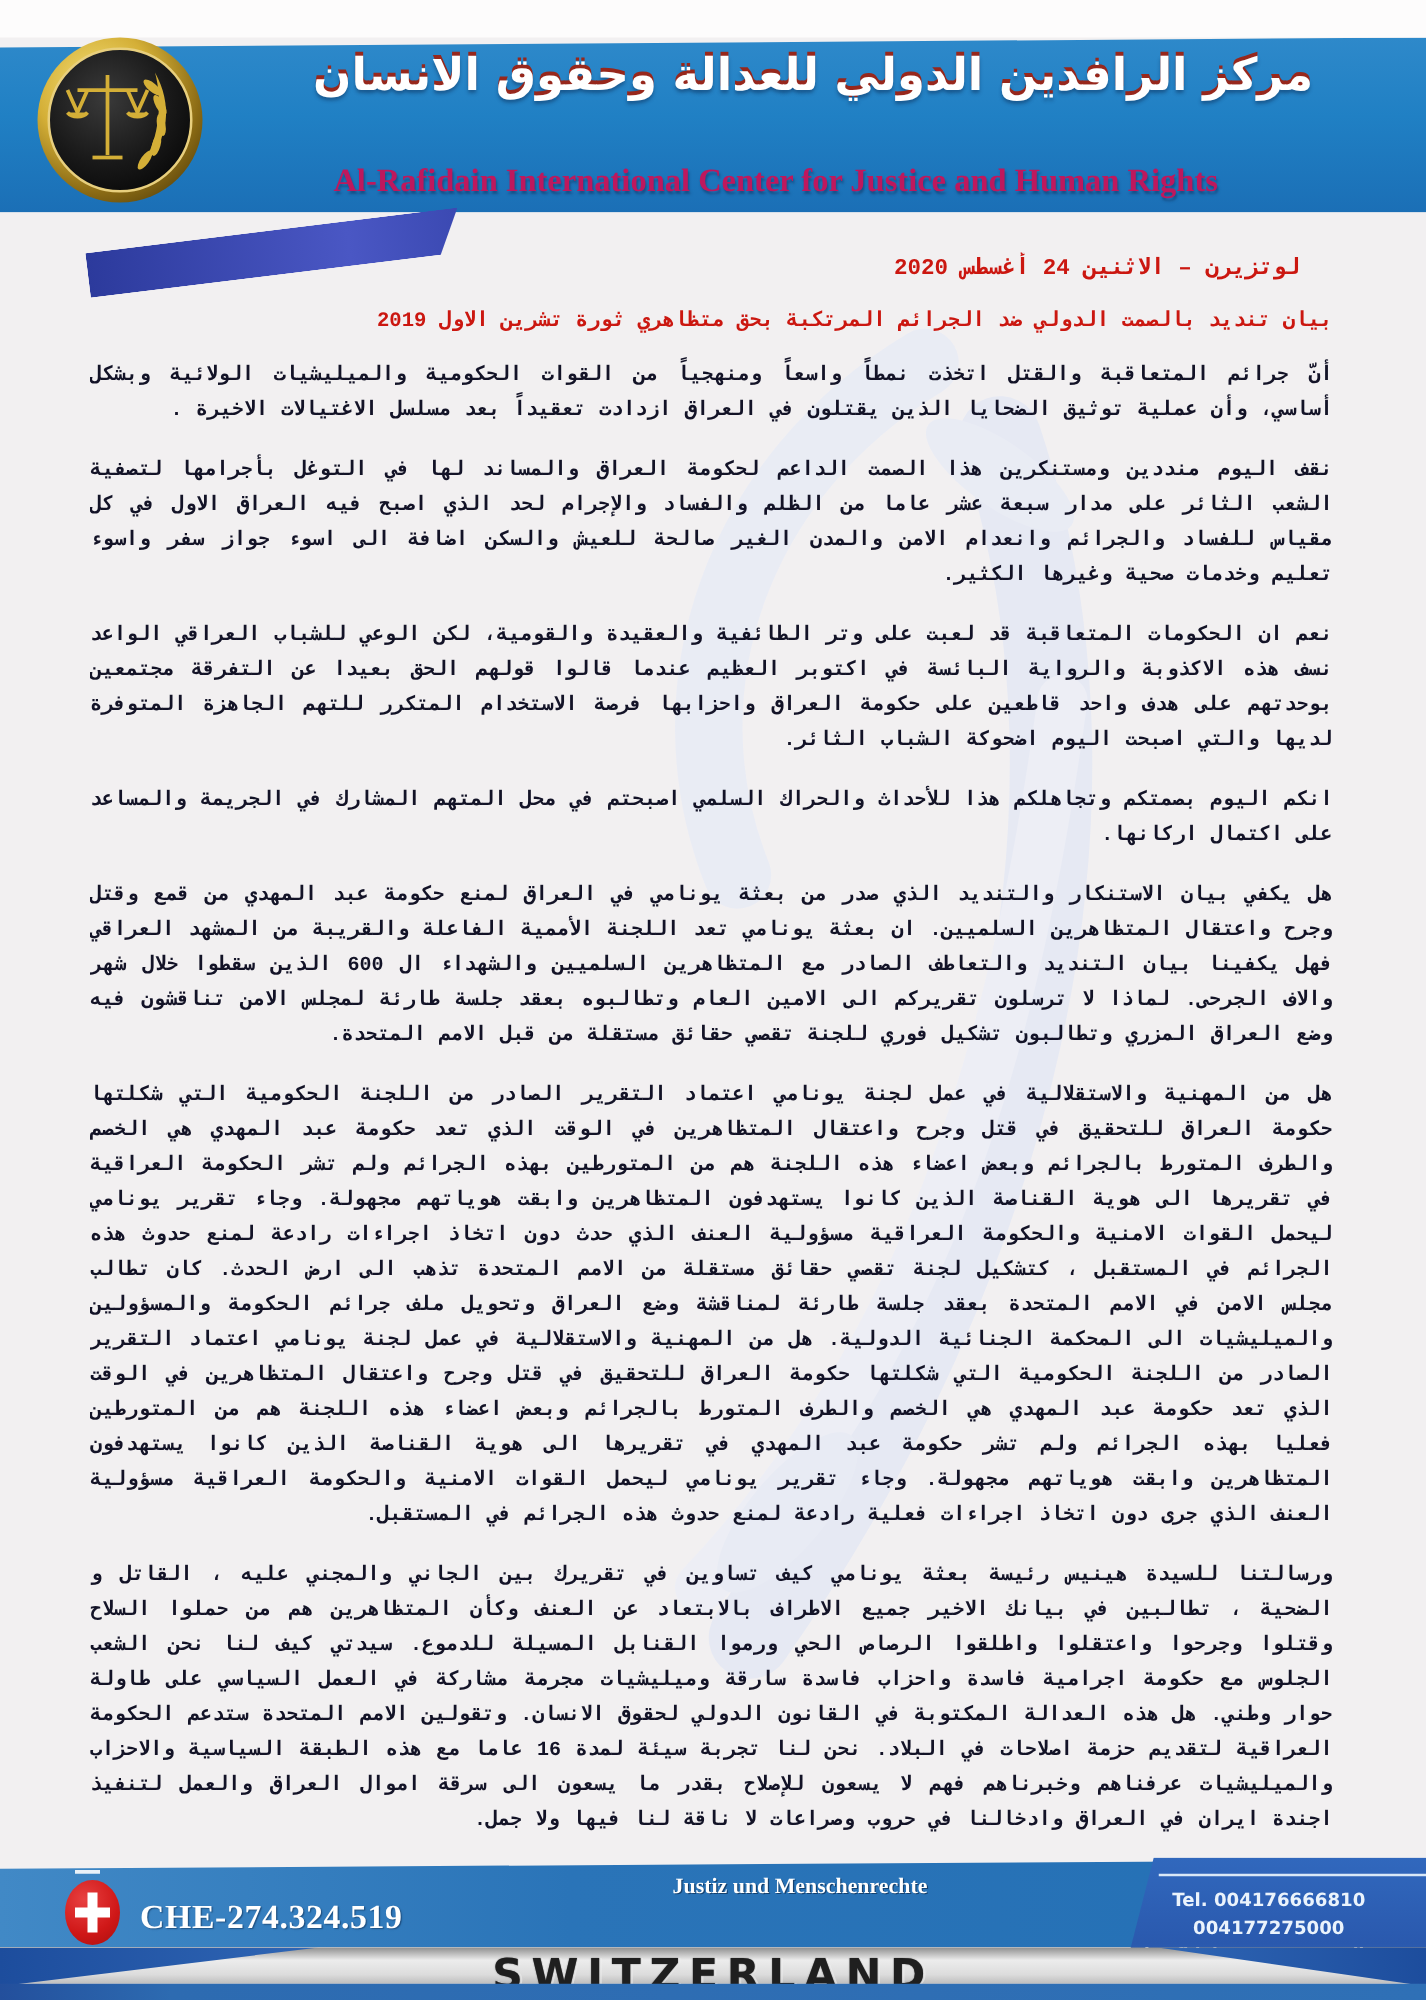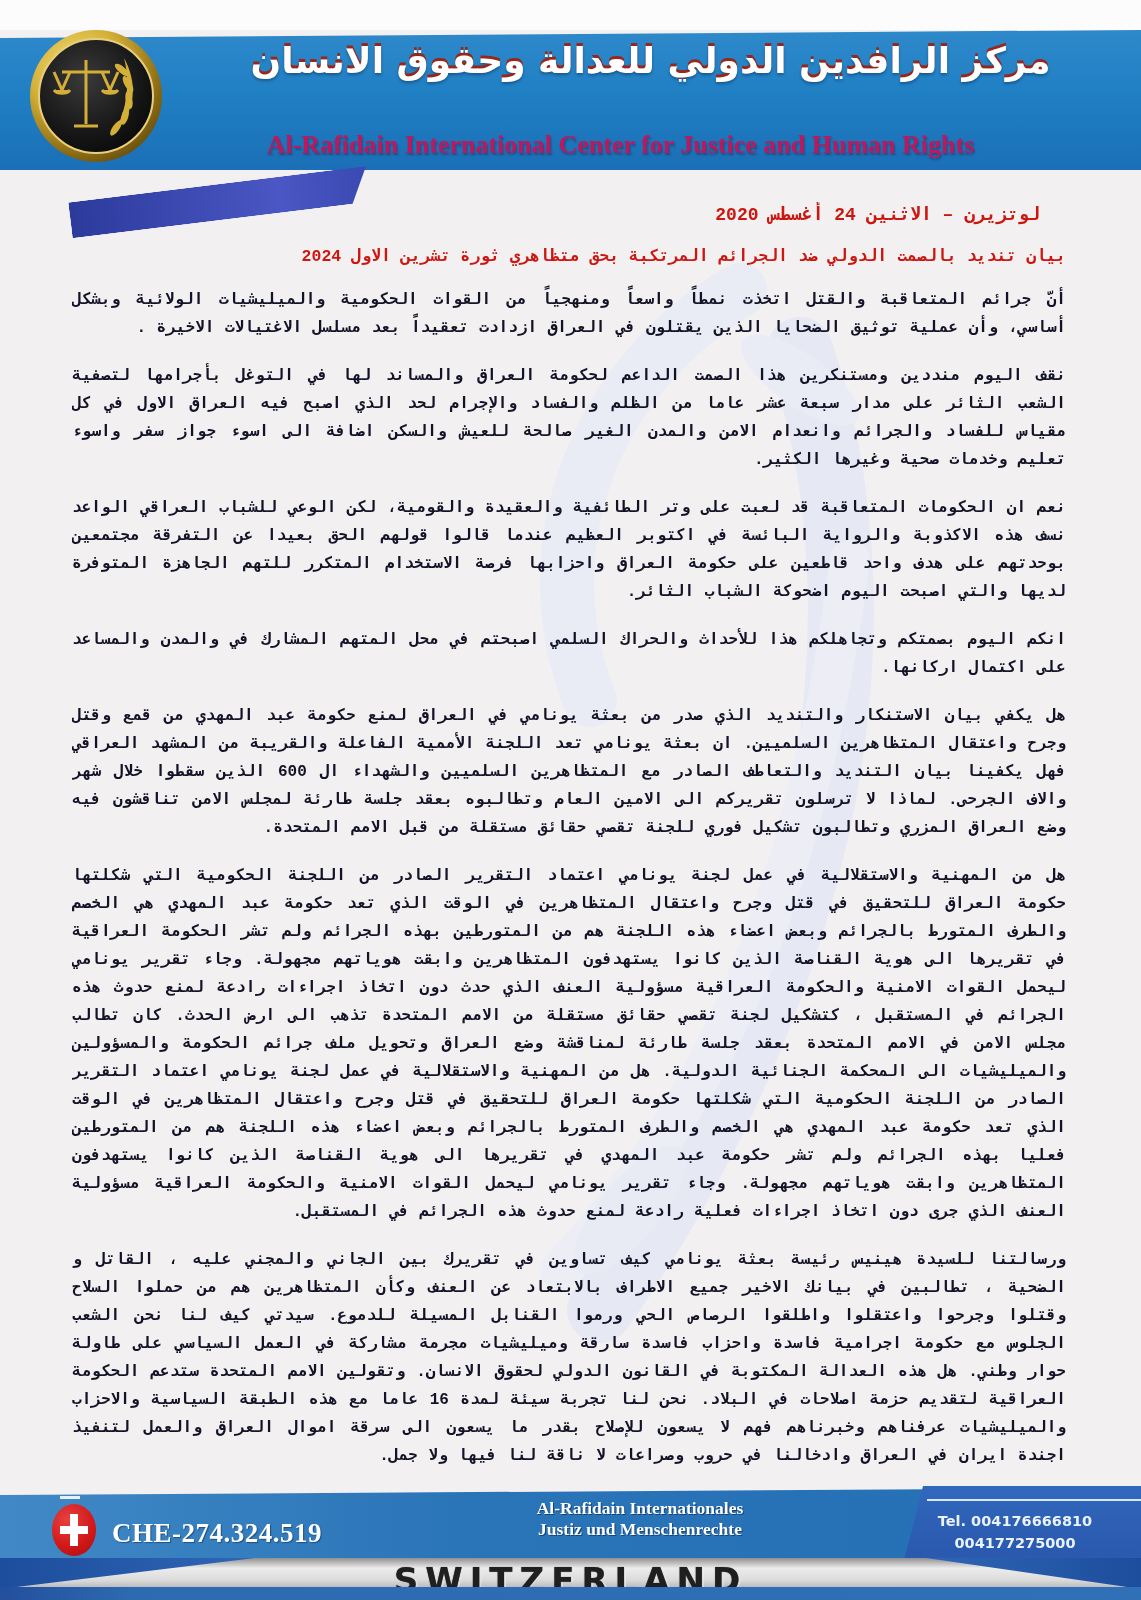--- a/index.html
+++ b/index.html
@@ -179,46 +179,45 @@
         <path d="M420 120 C520 420 430 780 220 1080" stroke="#dde4f6" stroke-width="66"></path>
         <path d="M470 330 C430 620 360 850 180 1040" stroke="#e9edfa" stroke-width="40"></path>
         <ellipse cx="420" cy="150" rx="70" ry="26" fill="#e3e9f8" transform="rotate(35 420 150)"></ellipse>
         <ellipse cx="250" cy="980" rx="80" ry="30" fill="#e0e7f7" transform="rotate(-50 250 980)"></ellipse>
       </g>
     </svg>
   </div>
 
   <div class="letter-body">
     <p class="red-line date-line">لوتزيرن – الاثنين 24 أغسطس 2020</p>
-    <p class="red-line subject-line">بيان تنديد بالصمت الدولي ضد الجرائم المرتكبة بحق متظاهري ثورة  تشرين الاول 2024</p>
+    <p class="red-line subject-line">بيان تنديد بالصمت الدولي ضد الجرائم المرتكبة بحق متظاهري ثورة  تشرين الاول 2019</p>
 
     <p class="body-par">أنّ جرائم المتعاقبة والقتل اتخذت نمطاً واسعاً ومنهجياً من القوات الحكومية والميليشيات الولائية وبشكل أساسي، وأن عملية توثيق الضحايا الذين يقتلون في العراق ازدادت تعقيداً بعد مسلسل الاغتيالات الاخيرة .</p>
     <p class="body-par">نقف اليوم منددين ومستنكرين هذا الصمت الداعم لحكومة العراق والمساند لها في التوغل بأجرامها لتصفية الشعب الثائر على مدار سبعة عشر عاما من الظلم والفساد والإجرام لحد الذي اصبح فيه العراق الاول في كل مقياس للفساد والجرائم وانعدام الامن والمدن الغير صالحة للعيش والسكن اضافة الى اسوء جواز سفر واسوء تعليم وخدمات صحية وغيرها الكثير.</p>
     <p class="body-par">نعم ان الحكومات المتعاقبة قد لعبت على وتر الطائفية والعقيدة والقومية، لكن الوعي للشباب العراقي الواعد نسف هذه الاكذوبة والرواية البائسة في اكتوبر العظيم عندما قالوا قولهم الحق بعيدا عن التفرقة مجتمعين بوحدتهم على هدف واحد قاطعين على حكومة العراق واحزابها فرصة الاستخدام المتكرر للتهم الجاهزة المتوفرة لديها والتي اصبحت اليوم اضحوكة الشباب الثائر.</p>
-    <p class="body-par">انكم اليوم بصمتكم وتجاهلكم هذا للأحداث والحراك السلمي اصبحتم في محل المتهم المشارك في والمدن والمساعد على اكتمال اركانها.</p>
+    <p class="body-par">انكم اليوم بصمتكم وتجاهلكم هذا للأحداث والحراك السلمي اصبحتم في محل المتهم المشارك في الجريمة والمساعد على اكتمال اركانها.</p>
     <p class="body-par">هل يكفي بيان الاستنكار والتنديد الذي صدر من بعثة يونامي في العراق لمنع حكومة عبد المهدي من قمع وقتل وجرح واعتقال المتظاهرين السلميين. ان بعثة يونامي تعد اللجنة الأممية الفاعلة والقريبة من المشهد العراقي فهل يكفينا بيان التنديد والتعاطف الصادر مع المتظاهرين السلميين والشهداء ال 600 الذين سقطوا خلال شهر والاف الجرحى. لماذا لا ترسلون تقريركم الى الامين العام وتطالبوه بعقد جلسة طارئة لمجلس الامن تناقشون فيه وضع العراق المزري وتطالبون تشكيل فوري للجنة تقصي حقائق مستقلة من قبل الامم المتحدة.</p>
     <p class="body-par">هل من المهنية والاستقلالية في عمل لجنة يونامي اعتماد التقرير الصادر من اللجنة الحكومية التي شكلتها حكومة العراق للتحقيق في قتل وجرح واعتقال المتظاهرين في الوقت الذي تعد حكومة عبد المهدي هي الخصم والطرف المتورط بالجرائم وبعض اعضاء هذه اللجنة هم من المتورطين بهذه الجرائم ولم تشر الحكومة العراقية في تقريرها الى هوية القناصة الذين كانوا يستهدفون المتظاهرين وابقت هوياتهم مجهولة. وجاء تقرير يونامي ليحمل القوات الامنية والحكومة العراقية مسؤولية العنف الذي حدث دون اتخاذ اجراءات رادعة لمنع حدوث هذه الجرائم في المستقبل ، كتشكيل لجنة تقصي حقائق مستقلة من الامم المتحدة تذهب الى ارض الحدث. كان تطالب مجلس الامن في الامم المتحدة بعقد جلسة طارئة لمناقشة وضع العراق وتحويل ملف جرائم الحكومة والمسؤولين والميليشيات الى المحكمة الجنائية الدولية. هل من المهنية والاستقلالية في عمل لجنة يونامي اعتماد التقرير الصادر من اللجنة الحكومية التي شكلتها حكومة العراق للتحقيق في قتل وجرح واعتقال المتظاهرين في الوقت الذي تعد حكومة عبد المهدي هي الخصم والطرف المتورط بالجرائم وبعض اعضاء هذه اللجنة هم من المتورطين فعليا بهذه الجرائم ولم تشر حكومة عبد المهدي في تقريرها الى هوية القناصة الذين كانوا يستهدفون المتظاهرين وابقت هوياتهم مجهولة. وجاء تقرير يونامي ليحمل القوات الامنية والحكومة العراقية مسؤولية العنف الذي جرى دون اتخاذ اجراءات فعلية رادعة لمنع حدوث هذه الجرائم في المستقبل.</p>
     <p class="body-par">ورسالتنا للسيدة هينيس رئيسة بعثة يونامي كيف تساوين في تقريرك بين الجاني والمجني عليه ، القاتل و الضحية ، تطالبين في بيانك الاخير جميع الاطراف بالابتعاد عن العنف وكأن المتظاهرين هم من حملوا السلاح وقتلوا وجرحوا واعتقلوا واطلقوا الرصاص الحي ورموا القنابل المسيلة للدموع. سيدتي كيف لنا نحن الشعب الجلوس مع حكومة اجرامية فاسدة واحزاب فاسدة سارقة وميليشيات مجرمة مشاركة في العمل السياسي على طاولة حوار وطني. هل هذه العدالة المكتوبة في القانون الدولي لحقوق الانسان. وتقولين الامم المتحدة ستدعم الحكومة العراقية لتقديم حزمة اصلاحات في البلاد. نحن لنا تجربة سيئة لمدة 16 عاما مع هذه الطبقة السياسية والاحزاب والميليشيات عرفناهم وخبرناهم فهم لا يسعون للإصلاح بقدر ما يسعون الى سرقة اموال العراق والعمل لتنفيذ اجندة ايران في العراق وادخالنا في حروب وصراعات لا ناقة لنا فيها ولا جمل.</p>
     <p class="body-par">لذلك كانت مطالب المتظاهرين بأسقاط الحكومة.</p>
     <p class="body-par">يطالب مركز الرافدين الدولي للعدالة وحقوق الانسان ان تقفوا على خط واحد مع الحق وان تعملوا بمهنيتكم الانسانية اولا وان تساندوا الشعوب الثائرة المطالبة بحقوقها الانسانية كيف لا وكل عناوينكم في محتواها الانسان والانسانية.</p>
 
   </div>
 
   <div class="footer">
     <div class="f-band"></div>
 
     <div class="swiss-dash"></div>
     <div class="swiss-badge">
       <div class="cv"></div>
       <div class="ch"></div>
     </div>
     <div class="f-che">CHE-274.324.519</div>
 
     <div class="f-org">
-      <div>Al-Rafidain Internationales</div>
       <div>Justiz und Menschenrechte</div>
     </div>
 
     <div class="f-right-panel">
       <div class="rule"></div>
       <div class="f-tel">
         <div>Tel. 004176666810</div>
         <div>004177275000</div>
       </div>
       <div class="f-email">al.rafidain.swees@gmail.com</div>

